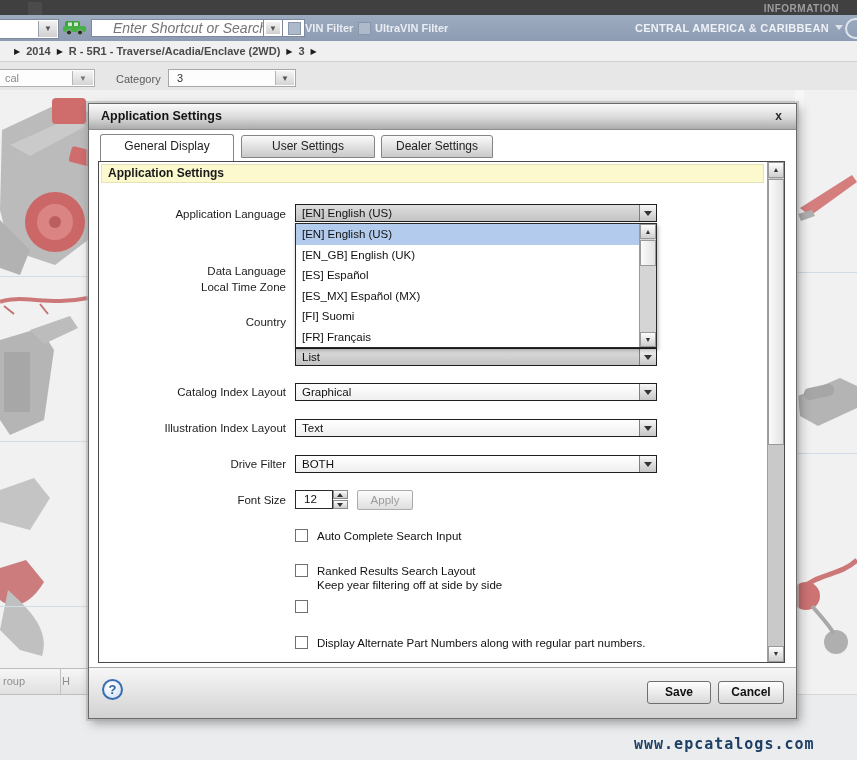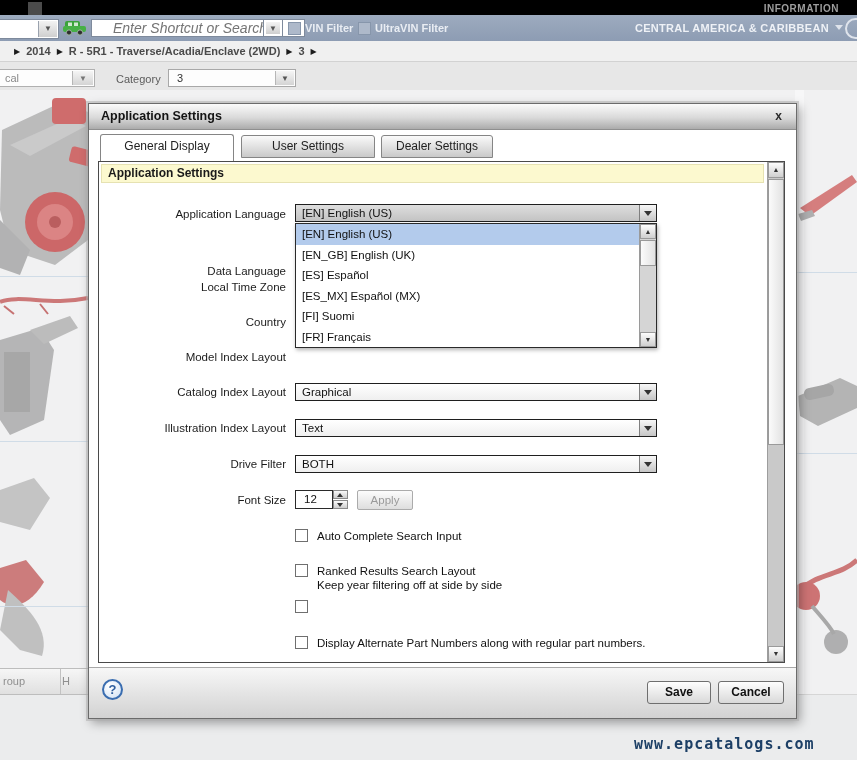--- a/index.html
+++ b/index.html
@@ -1,21 +1,21 @@
 <!DOCTYPE html>
 <html><head>
 <meta charset="utf-8">
 <style>
   html,body{margin:0;padding:0;background:#fff;}
   #app{position:relative;width:857px;height:760px;overflow:hidden;
        font-family:"Liberation Sans",sans-serif;background:#f1f1f2;-webkit-font-smoothing:antialiased;}
   .abs{position:absolute;}
 
   
-  .topbar{left:0;top:0;width:857px;height:15px;background:#000000;overflow:hidden;}
+  .topbar{left:0;top:0;width:857px;height:15px;background:#404040;overflow:hidden;}
   .topbar-sq{left:28px;top:2px;width:14px;height:13px;background:#4b4b4b;}
   .info-label{right:18px;top:3px;font-size:10px;font-weight:bold;color:#9d9d9d;letter-spacing:.5px;}
 
   
   .toolbar{left:0;top:15px;width:857px;height:26px;background:linear-gradient(#9dabbf,#8d9cb3);border-bottom:1px solid #7b8aa0;}
   .mini-combo{left:-30px;top:4px;width:87px;height:18px;background:#fff;border:1px solid #7e8a9c;}
   .mini-combo .cbtn{position:absolute;right:1px;top:1px;bottom:1px;width:18px;background:linear-gradient(#f3f3f3,#cfcfcf);border-left:1px solid #9aa2ae;color:#555;font-size:8px;text-align:center;line-height:15px;}
   .car-icon{left:62px;top:4px;width:26px;height:18px;}
   .search-input{left:91px;top:4px;width:170px;height:16px;border:1px solid #7e8a9c;background:#fff;font-family:"Liberation Sans",sans-serif;font-size:14px;font-style:italic;color:#9aa0a8;padding:0 21px;outline:none;}
   .search-combo-btn{left:263px;top:4px;width:20px;height:18px;background:#fff;border:1px solid #7e8a9c;box-sizing:border-box;}
@@ -217,28 +217,31 @@
     <div class="abs tab inactive" style="left:152px;width:134px;">User Settings</div>
     <div class="abs tab inactive" style="left:292px;width:112px;">Dealer Settings</div>
 
     <div class="abs content">
       <div class="sec-head">Application Settings</div>
 
       <div class="abs flabel" style="left:0;top:43px;">Application Language</div>
       <div class="abs flabel" style="left:0;top:76px;margin-top:24px;">Data Language</div>
       <div class="abs flabel" style="left:0;top:116px;">Local Time Zone</div>
       <div class="abs flabel" style="left:0;top:151px;">Country</div>
-      <div class="abs flabel" style="left:0;top:186px;">Model Index Layout</div>
       <div class="abs flabel" style="left:0;top:221px;">Catalog Index Layout</div>
       <div class="abs flabel" style="left:0;top:257px;">Illustration Index Layout</div>
       <div class="abs flabel" style="left:0;top:293px;">Drive Filter</div>
       <div class="abs flabel" style="left:0;top:329px;">Font Size</div>
 
       <div class="abs combo gray" style="top:42px;">
         <span class="val">[EN] English (US)</span>
+        <span class="btn"></span>
+      </div>
+      <div class="abs combo gray" style="top:186px;">
+        <span class="val">List</span>
         <span class="btn"></span>
       </div>
       <div class="abs combo" style="top:221px;">
         <span class="val">Graphical</span>
         <span class="btn"></span>
       </div>
       <div class="abs combo" style="top:257px;">
         <span class="val">Text</span>
         <span class="btn"></span>
       </div>

